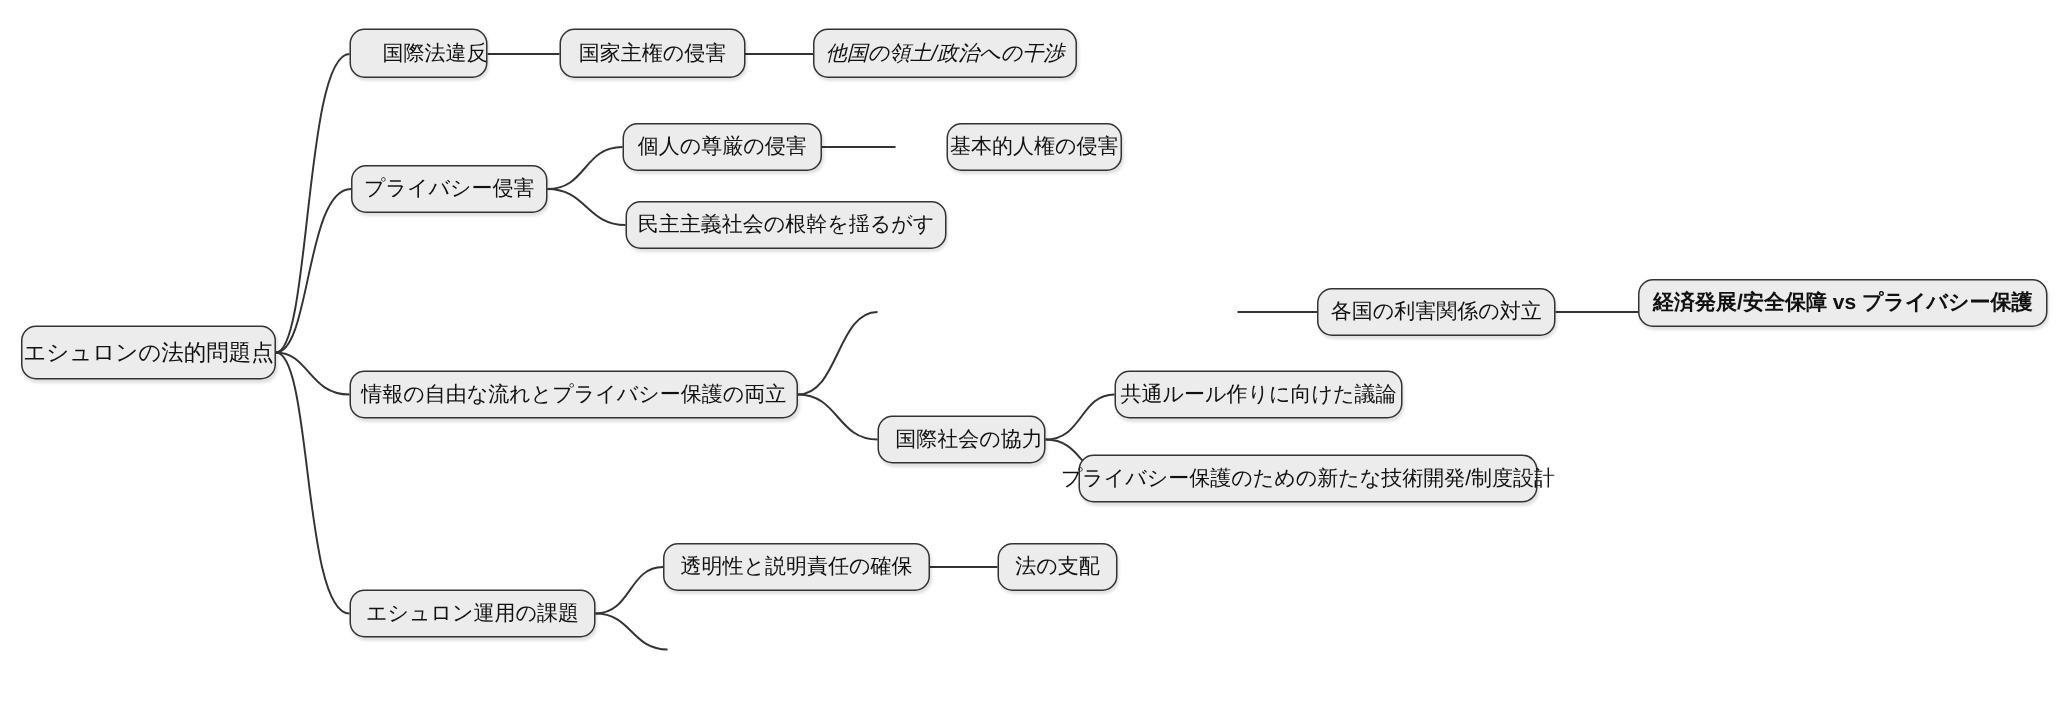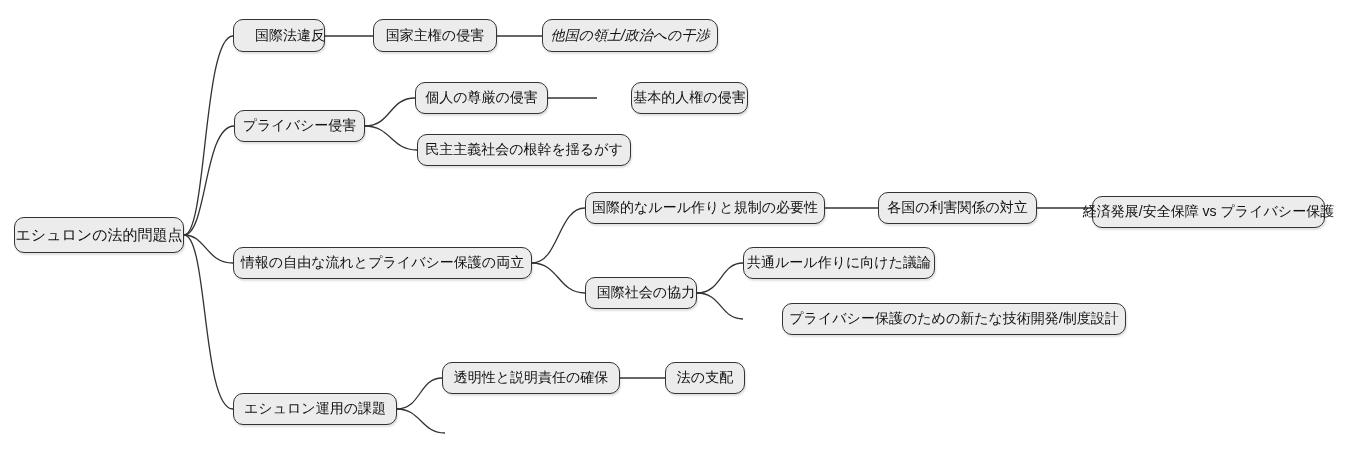--- a/index.html
+++ b/index.html
@@ -45,24 +45,24 @@
   .n1  { left:233px;  top:19px;  width:92px;  height:33px;padding-left:28px; }
   .n2  { left:373px;  top:19px;  width:124px; height:33px; }
   .n3  { left:542px;  top:19px;  width:176px; height:33px;font-style:italic; }
   .n4  { left:234px;  top:110px; width:131px; height:32px; }
   .n5  { left:415px;  top:82px;  width:133px; height:32px; }
   .n6  { left:597px;  top:82px;  width:117px; height:32px;margin-left:34px; }
   .n7  { left:417px;  top:134px; width:214px; height:32px; }
   .n8  { left:233px;  top:247px; width:299px; height:32px; }
   .n9  { left:585px;  top:192px; width:240px; height:32px; }
   .n10 { left:878px;  top:192px; width:159px; height:32px; }
-  .n11 { left:1092px; top:196px; width:233px; height:32px; }
+  .n11 { left:1092px; top:186px; width:273px; height:32px;font-weight:bold; }
   .n12 { left:585px;  top:277px; width:112px; height:32px;padding-left:16px; }
   .n13 { left:743px;  top:247px; width:192px; height:32px; }
-  .n14 { left:782px;  top:303px; width:344px; height:32px; }
+  .n14 { left:719px;  top:303px; width:306px; height:32px; }
   .n15 { left:233px;  top:393px; width:164px; height:32px; }
   .n16 { left:442px;  top:362px; width:178px; height:32px; }
   .n17 { left:665px;  top:362px; width:80px;  height:32px; }
   .n18 { left:445px;  top:417px; width:270px; height:32px; }
 </style>
 </head>
 <body>
 
 <div class="canvas">
 
@@ -89,21 +89,20 @@
 
   <div class="node n0">エシュロンの法的問題点</div>
   <div class="node n1">国際法違反</div>
   <div class="node n2">国家主権の侵害</div>
   <div class="node n3">他国の領土/政治への干渉</div>
   <div class="node n4">プライバシー侵害</div>
   <div class="node n5">個人の尊厳の侵害</div>
   <div class="node n6">基本的人権の侵害</div>
   <div class="node n7">民主主義社会の根幹を揺るがす</div>
   <div class="node n8">情報の自由な流れとプライバシー保護の両立</div>
-  <div class="node n9">国際的なルール作りと規制の必要性</div>
   <div class="node n10">各国の利害関係の対立</div>
   <div class="node n11">経済発展/安全保障 vs プライバシー保護</div>
   <div class="node n12">国際社会の協力</div>
   <div class="node n13">共通ルール作りに向けた議論</div>
   <div class="node n14">プライバシー保護のための新たな技術開発/制度設計</div>
   <div class="node n15">エシュロン運用の課題</div>
   <div class="node n16">透明性と説明責任の確保</div>
   <div class="node n17">法の支配</div>
 
 </div>

